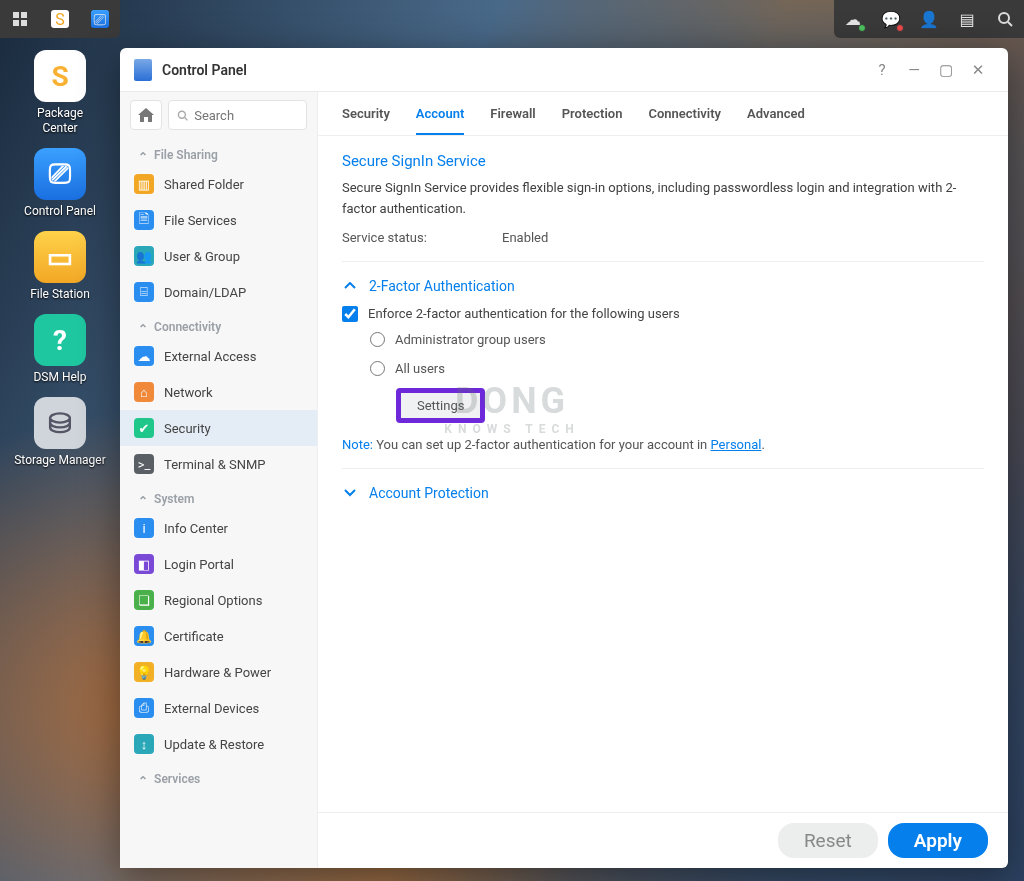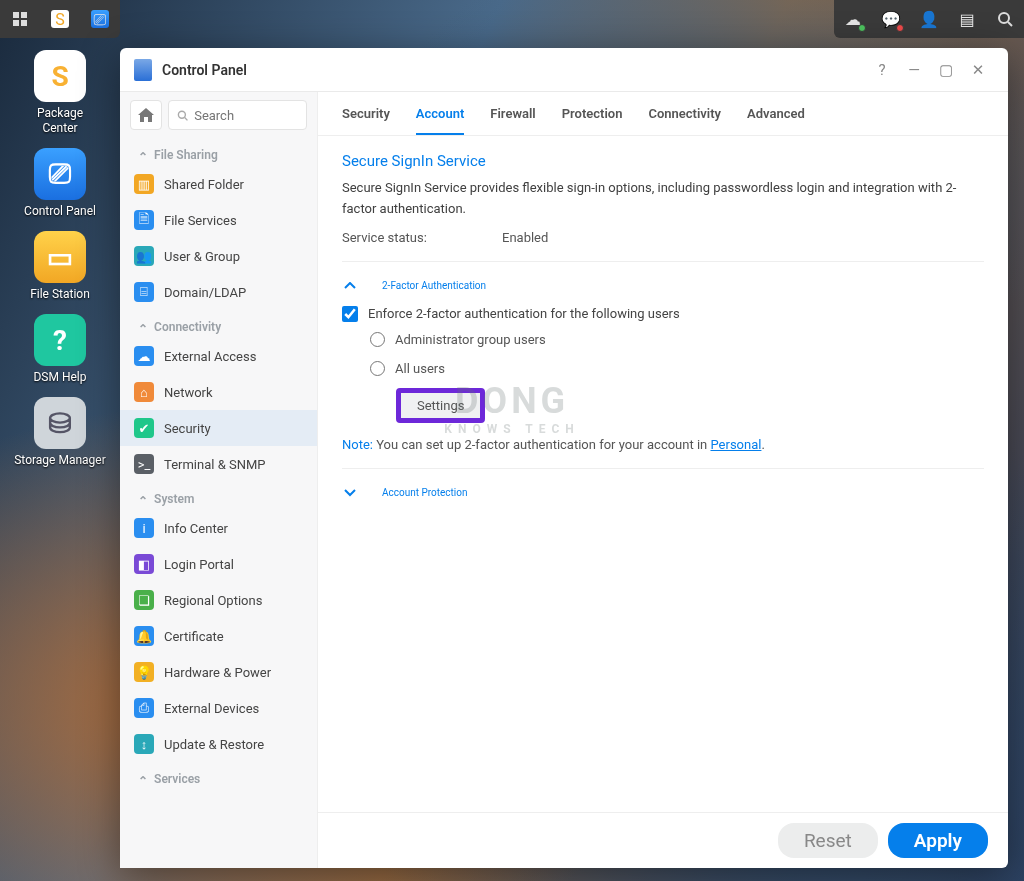--- a/index.html
+++ b/index.html
@@ -59,21 +59,21 @@
   .tabs { display: flex; gap: 26px; padding: 14px 24px 0; border-bottom: 1px solid #eee; }
   .tab { font-size: 13px; font-weight: 600; color: #555; padding-bottom: 12px; cursor: pointer; border-bottom: 2px solid transparent; }
   .tab.active { color: #057FEB; border-bottom-color: #057FEB; }
   .content { flex: 1; overflow-y: auto; padding: 16px 24px 0; color: #555; font-size: 13px; position: relative; }
   .section-title { color: #057FEB; font-size: 15px; margin-bottom: 8px; }
   .muted { color: #404040; line-height: 1.6; }
   .kv { display: flex; margin-top: 10px; }
   .kv-k { width: 160px; color: #555; }
   .kv-v { color: #555; }
   .divider { height: 1px; background: #eee; margin: 16px 0; }
-  .collapser { display: flex; align-items: center; gap: 24px; color: #057FEB; font-size: 10px; cursor: pointer; margin: 4px 0 12px; }
+  .collapser { display: flex; align-items: center; gap: 11px; color: #057FEB; font-size: 14px; cursor: pointer; margin: 4px 0 12px; }
   .chev { width: 16px; height: 16px; display: inline-flex; align-items: center; justify-content: center; }
   .check-row { display: flex; align-items: center; gap: 10px; margin: 6px 0; color: #444; }
   .checkbox { width: 16px; height: 16px; }
   .radio-col { margin-left: 28px; display: flex; flex-direction: column; gap: 14px; margin-top: 10px; }
   .radio-row { display: flex; align-items: center; gap: 10px; color: #555; }
   input[type=radio] { width: 15px; height: 15px; accent-color: #057FEB; }
   input[type=checkbox] { accent-color: #057FEB; }
   .settings-btn { margin-left: 54px; margin-top: 12px; display: inline-block; padding: 5px 16px;
     background: #f0f1f2; border: 5px solid #6d28d9; border-radius: 4px; color: #555; cursor: pointer; }
   .note { margin-top: 14px; }

